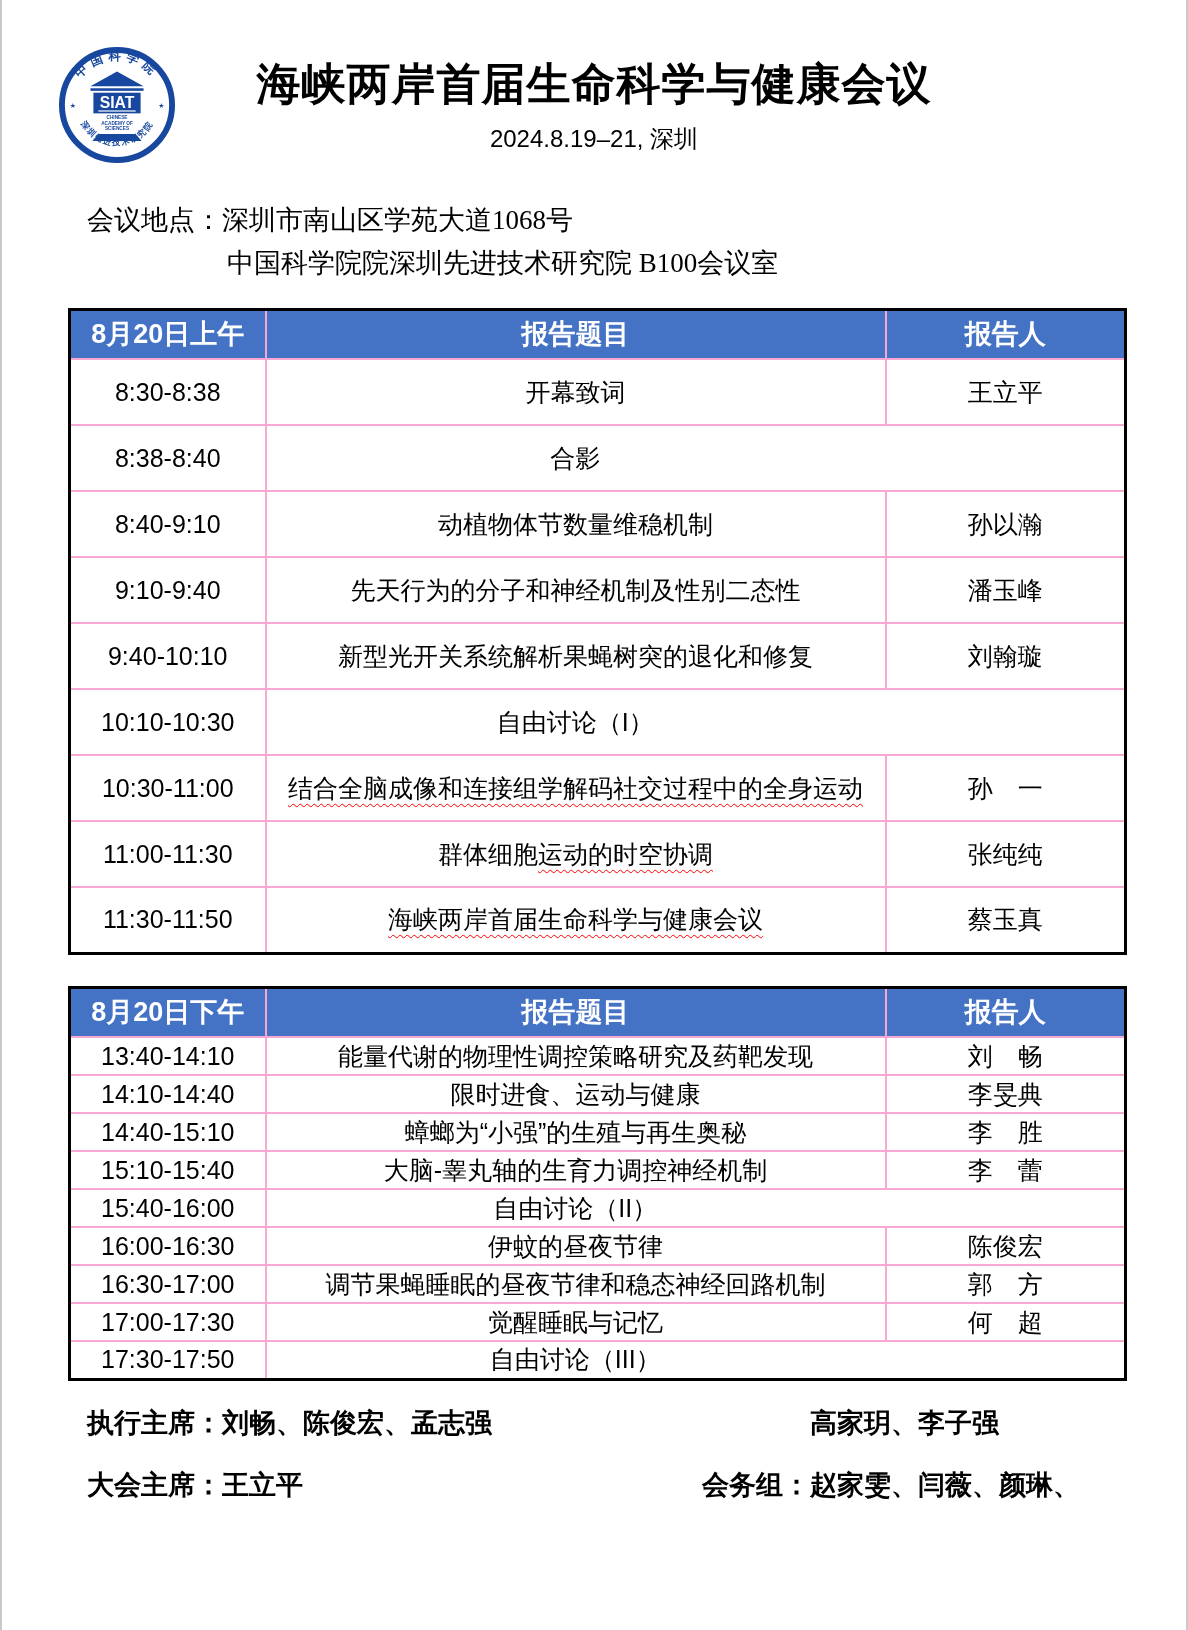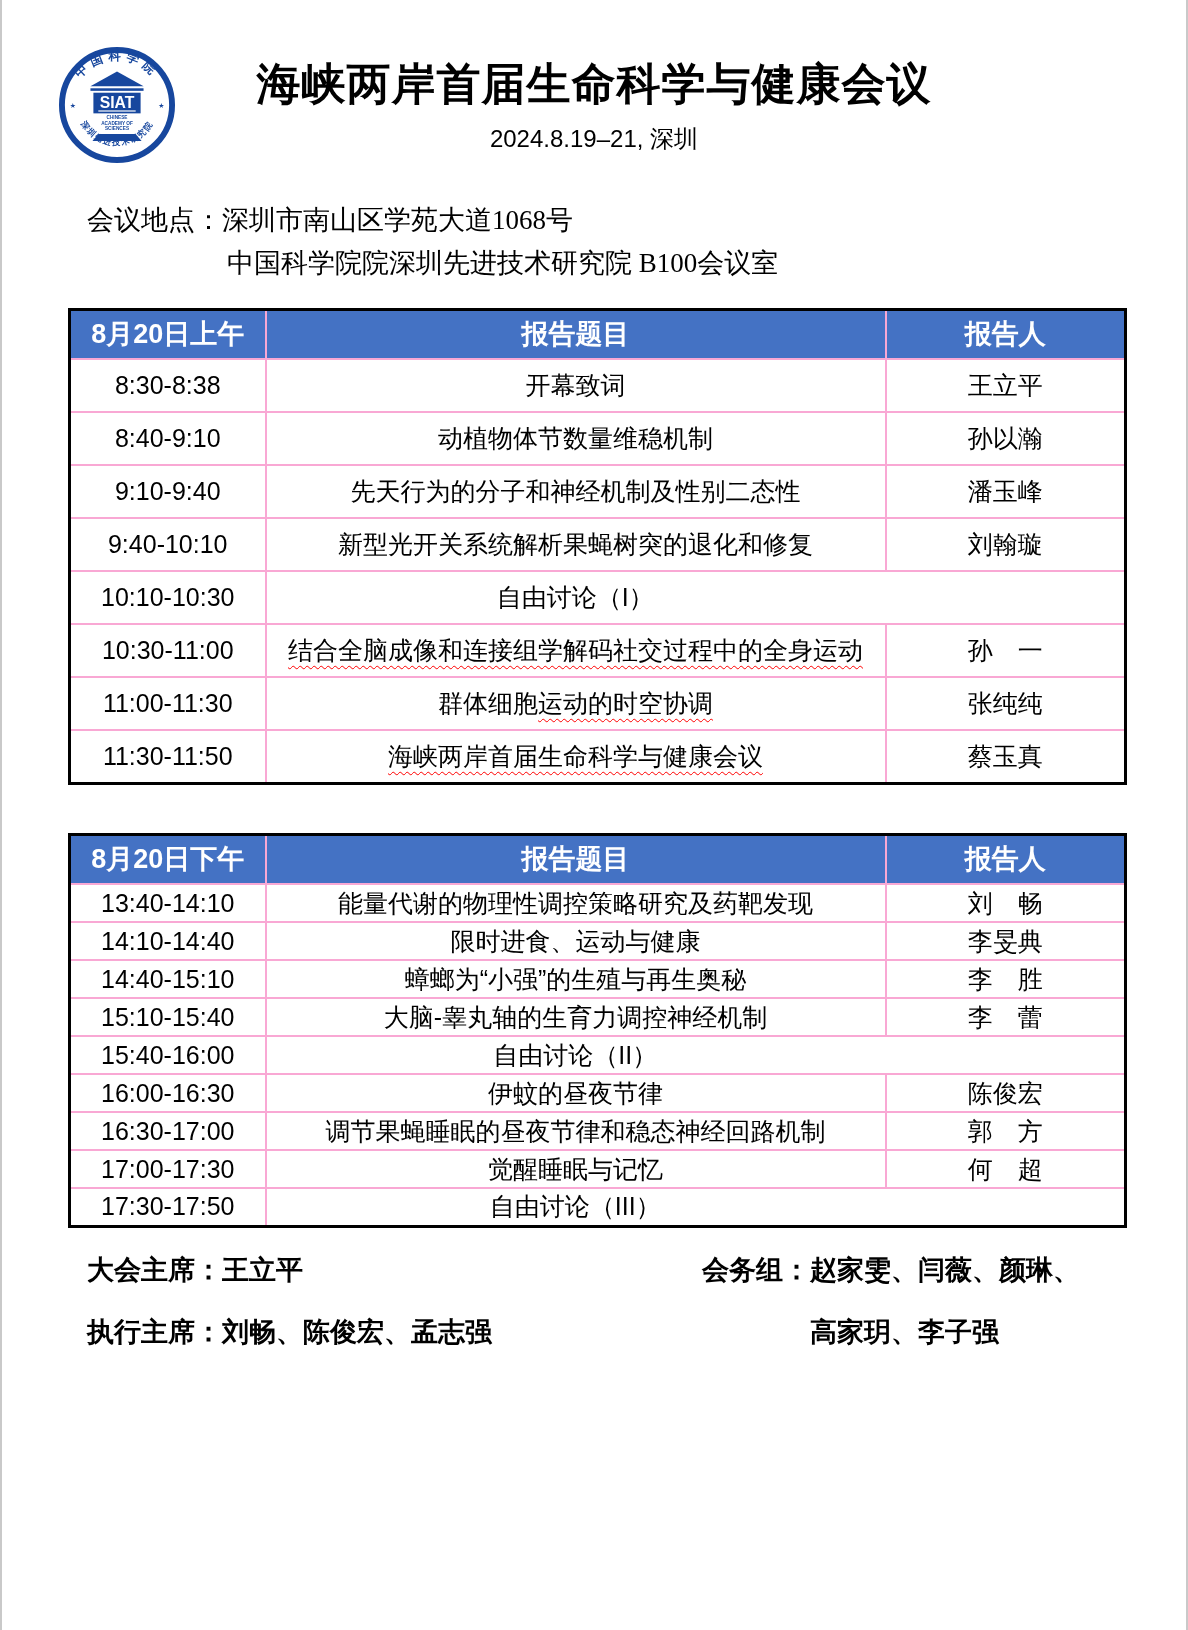--- a/index.html
+++ b/index.html
@@ -16,26 +16,26 @@
 
   
   .venue { margin:44px 0 0 85px; font-family:"Liberation Serif", serif;
            font-size:27px; line-height:43px; }
   .venue-indent { padding-left:140px; }
 
   
   table.sched { border-collapse:collapse; width:1056px; margin-left:66px;
                 table-layout:fixed; border:3px solid #000; }
   .sched.t1 { margin-top:23px; }
-  .sched.t2 { margin-top:48px;border-radius:20px; }
+  .sched.t2 { margin-top:31px;border-radius:20px; }
   col.c-time { width:196px; } col.c-title { width:620px; } col.c-speaker { width:240px; }
   .sched th, .sched td { border:2px solid #f9a8d4; text-align:center; vertical-align:middle;
                          overflow:hidden; white-space:nowrap; }
   .sched th { background:#4472C4; color:#fff; font-size:27px; font-weight:700; height:50px; }
-  .sched td { font-size:25px; height:53px; }
+  .sched td { font-size:25px; height:66px; }
   .t2 td { height:38px; }
   td.merged { padding-right:240px; } 
   .sq { text-decoration:underline; text-decoration-style:wavy;
         text-decoration-color:#ff0000; text-decoration-thickness:1px;
         text-underline-offset:6px; }
 
   
   .footer { margin:26px 85px 0 85px; font-size:27px; font-weight:700; line-height:32px; }
   .f-row { margin-bottom:30px; }
   .f-cols { display:flex; }
@@ -95,20 +95,24 @@
         <th>报告人</th>
       </tr>
     </thead>
     <tbody>
       <tr>
         <td>8:30-8:38</td>
         <td>开幕致词</td>
         <td>王立平</td>
       </tr>
       <tr>
+        <td>8:38-8:40</td>
+        <td class="merged" colspan="2">合影</td>
+      </tr>
+      <tr>
         <td>8:40-9:10</td>
         <td>动植物体节数量维稳机制</td>
         <td>孙以瀚</td>
       </tr>
       <tr>
         <td>9:10-9:40</td>
         <td>先天行为的分子和神经机制及性别二态性</td>
         <td>潘玉峰</td>
       </tr>
       <tr>
@@ -193,22 +197,22 @@
       </tr>
       <tr>
         <td>17:30-17:50</td>
         <td class="merged" colspan="2">自由讨论（III）</td>
       </tr>
     </tbody>
   </table>
 
   <div class="footer">
     <div class="f-row f-cols">
+      <span class="f-left"><span>执行主席：</span><span>刘畅、陈俊宏、孟志强</span></span>
+      <span class="f-indent">高家玥、李子强</span>
+    </div>
+    <div class="f-row f-cols">
       <span class="f-left"><span>大会主席：</span><span>王立平</span></span>
       <span><span>会务组：</span><span>赵家雯、闫薇、颜琳、</span></span>
     </div>
-    <div class="f-row f-cols">
-      <span class="f-left"><span>执行主席：</span><span>刘畅、陈俊宏、孟志强</span></span>
-      <span class="f-indent">高家玥、李子强</span>
-    </div>
   </div>
 
 </div>
 
 </body></html>

